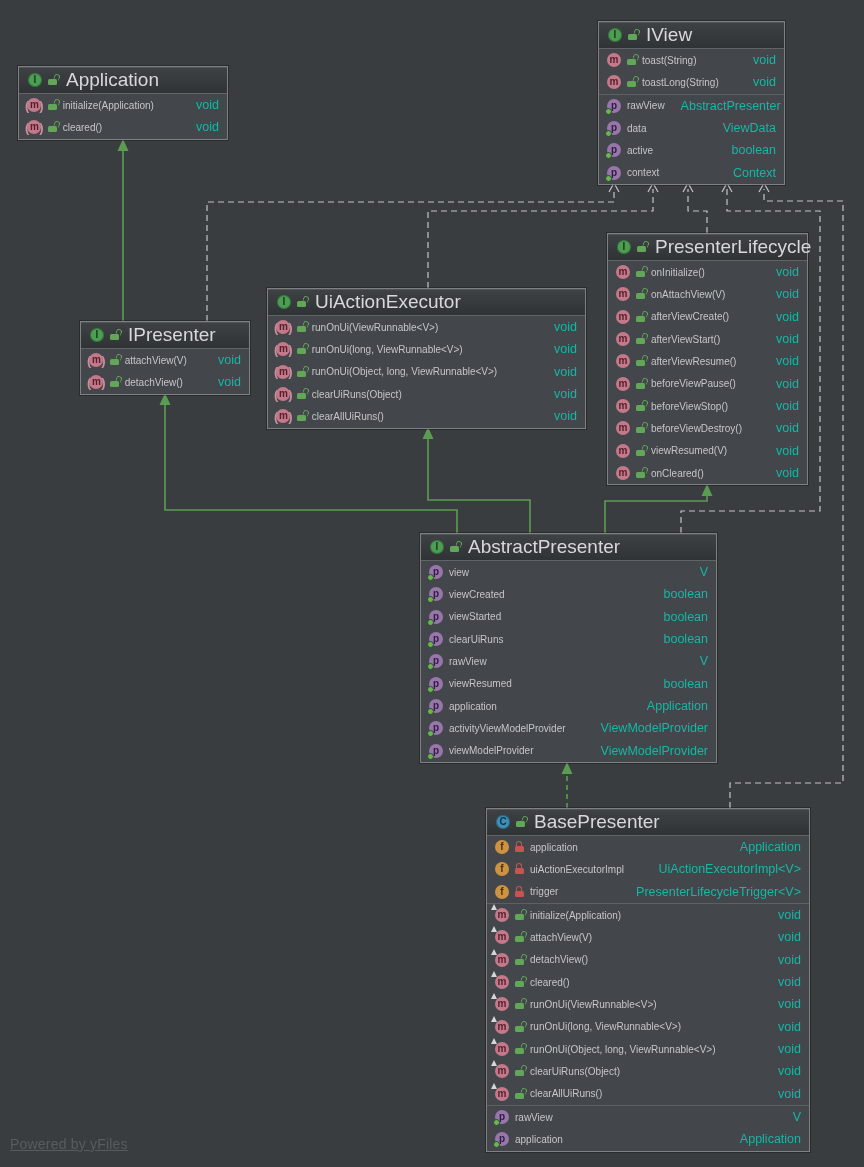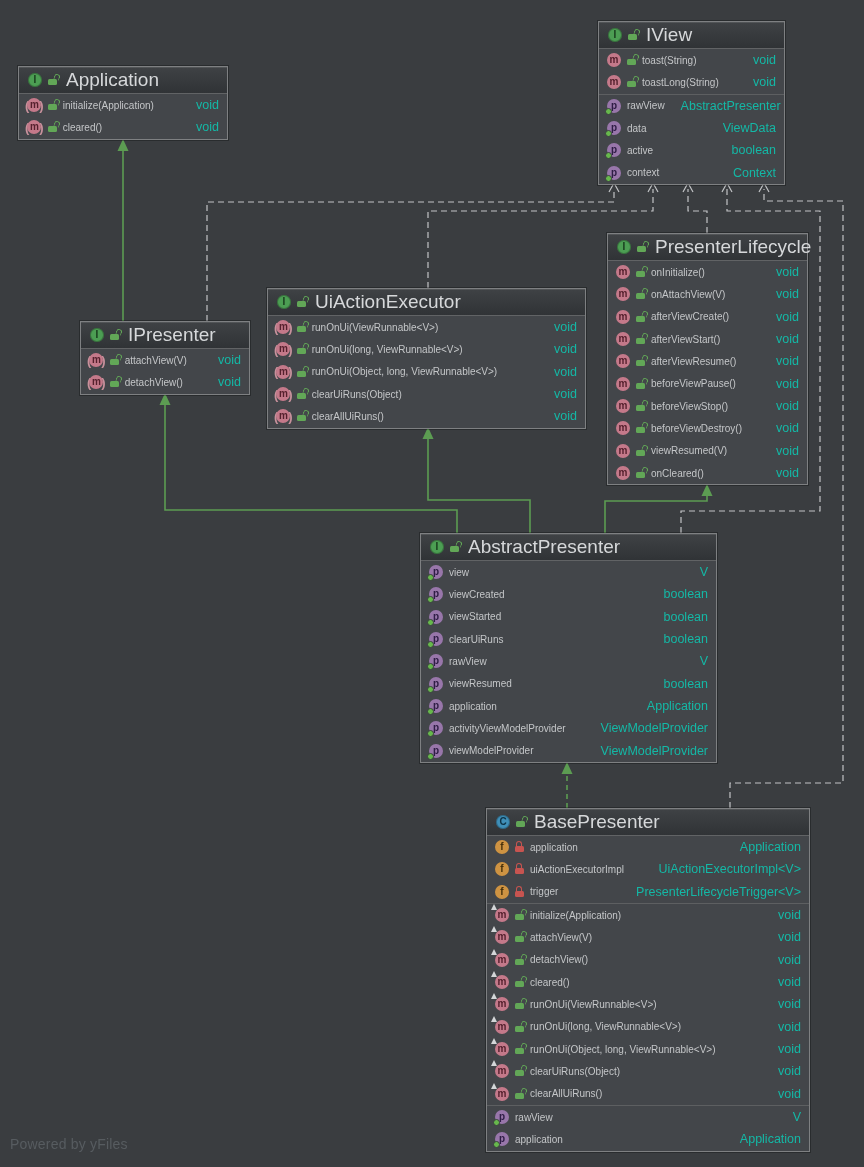--- a/index.html
+++ b/index.html
@@ -57,21 +57,21 @@
     border-style:solid; border-width:1.5px; border-bottom:none;
     border-radius:4px 4px 0 0;
   }
   .lock-open  { background:#62a757; }
   .lock-open::before  { border-color:#62a757; right:-3px; transform:rotate(18deg); }
   .lock-closed { background:#c75450; }
   .lock-closed::before { border-color:#c75450; left:1px; }
 
   .watermark {
     position:absolute; left:10px; top:1136px;
-    color:#575c60; font-size:14px; letter-spacing:.2px;
+    color:#575c60; font-size:14px; letter-spacing:.2px;text-decoration:underline;
   }
 </style>
 </head>
 <body>
 
 <div class="canvas">
   <svg class="edges" id="edges-layer" viewBox="0 0 864 1167" xmlns="http://www.w3.org/2000/svg">
       <g>
         <polyline points="123,321 123,150" fill="none" stroke="#5C9C52" stroke-width="1.6"></polyline>
         <polygon points="123,139 117.5,151 128.5,151" fill="#5C9C52"></polygon>

